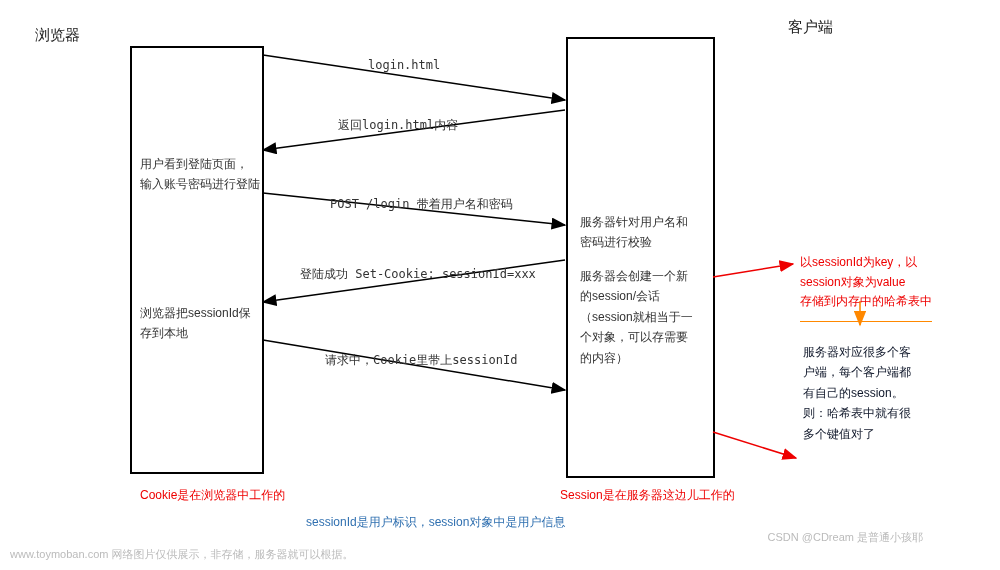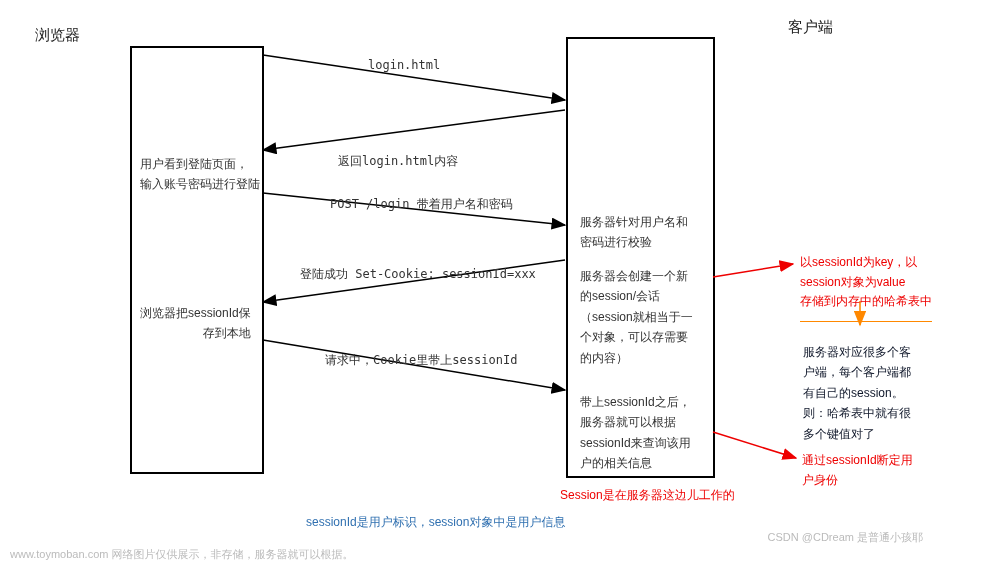--- a/index.html
+++ b/index.html
@@ -63,35 +63,31 @@
 <body>
 
 <div class="container">
 
   <div class="title" style="left:35px; top:26px;">浏览器</div>
   <div class="title" style="left:788px; top:18px;">客户端</div>
 
   <div class="box" style="left:130px; top:46px; width:130px; height:424px;"></div>
   <div class="box-text" style="left:140px; top:154px; white-space:pre-line;">用户看到登陆页面，
 输入账号密码进行登陆</div>
-  <div class="box-text" style="left:140px; top:303px; white-space:pre-line;text-align:right;">浏览器把sessionId保
+  <div class="box-text" style="left:140px; top:303px; white-space:pre-line;">浏览器把sessionId保
 存到本地</div>
 
   <div class="box" style="left:566px; top:37px; width:145px; height:437px;"></div>
   <div class="box-text" style="left:580px; top:212px; white-space:pre-line;">服务器针对用户名和
 密码进行校验</div>
   <div class="box-text" style="left:580px; top:266px; white-space:pre-line;">服务器会创建一个新
 的session/会话
 （session就相当于一
 个对象，可以存需要
 的内容）</div>
-  <div class="box-text" style="left:580px; top:392px; white-space:pre-line;">带上sessionId之后，
-服务器就可以根据
-sessionId来查询该用
-户的相关信息</div>
 
   <svg width="1000" height="570">
     <defs>
       <marker id="arrowhead" markerWidth="10" markerHeight="8" refX="9" refY="4" orient="auto">
         <polygon points="0 0, 10 4, 0 8" fill="#000"></polygon>
       </marker>
       <marker id="arrowhead-red" markerWidth="10" markerHeight="8" refX="9" refY="4" orient="auto">
         <polygon points="0 0, 10 4, 0 8" fill="#e00"></polygon>
       </marker>
       <marker id="arrowhead-orange" markerWidth="10" markerHeight="8" refX="9" refY="4" orient="auto">
@@ -110,35 +106,34 @@
     <line x1="263" y1="340" x2="565" y2="390" stroke="#000" stroke-width="1.5" marker-end="url(#arrowhead)"></line>
 
     <line x1="713" y1="277" x2="793" y2="264" stroke="#e00" stroke-width="1.5" marker-end="url(#arrowhead-red)"></line>
 
     <line x1="713" y1="432" x2="796" y2="458" stroke="#e00" stroke-width="1.5" marker-end="url(#arrowhead-red)"></line>
 
     <line x1="860" y1="301" x2="860" y2="325" stroke="#ff8800" stroke-width="1.6" marker-end="url(#arrowhead-orange)"></line>
   </svg>
 
   <div class="arrow-label" style="left:368px; top:58px;">login.html</div>
-  <div class="arrow-label" style="left:338px; top:117px;margin-top:36px;">返回login.html内容</div>
+  <div class="arrow-label" style="left:338px; top:117px;">返回login.html内容</div>
   <div class="arrow-label" style="left:330px; top:196px;">POST /login 带着用户名和密码</div>
   <div class="arrow-label" style="left:300px; top:266px;">登陆成功 Set-Cookie: sessionId=xxx</div>
   <div class="arrow-label" style="left:325px; top:352px;">请求中，Cookie里带上sessionId</div>
 
+  <div class="box-text red-text" style="left:140px; top:485px;">Cookie是在浏览器中工作的</div>
   <div class="box-text red-text" style="left:560px; top:485px;">Session是在服务器这边儿工作的</div>
   <div class="box-text blue-text" style="left:270px; top:512px;margin-left:36px;">sessionId是用户标识，session对象中是用户信息</div>
 
   <div class="box-text red-text" style="left:800px; top:252px; white-space:pre-line;">以sessionId为key，以
 session对象为value</div>
   <div class="box-text red-text orange-box" style="left:800px; top:291px; padding-bottom:10px;">存储到内存中的哈希表中</div>
   <div class="box-text" style="left:803px; top:342px; white-space:pre-line; color:#0f172a;">服务器对应很多个客
 户端，每个客户端都
 有自己的session。
 则：哈希表中就有很
 多个键值对了</div>
-  <div class="box-text red-text" style="left:802px; top:450px; white-space:pre-line;">通过sessionId断定用
-户身份</div>
 
   <div class="watermark" style="left:10px; bottom:8px;">www.toymoban.com 网络图片仅供展示，非存储，服务器就可以根据。</div>
   <div class="watermark" style="right:65px; bottom:25px;margin-left:48px;">CSDN @CDream 是普通小孩耶</div>
 
 </div>
 
 </body></html>

